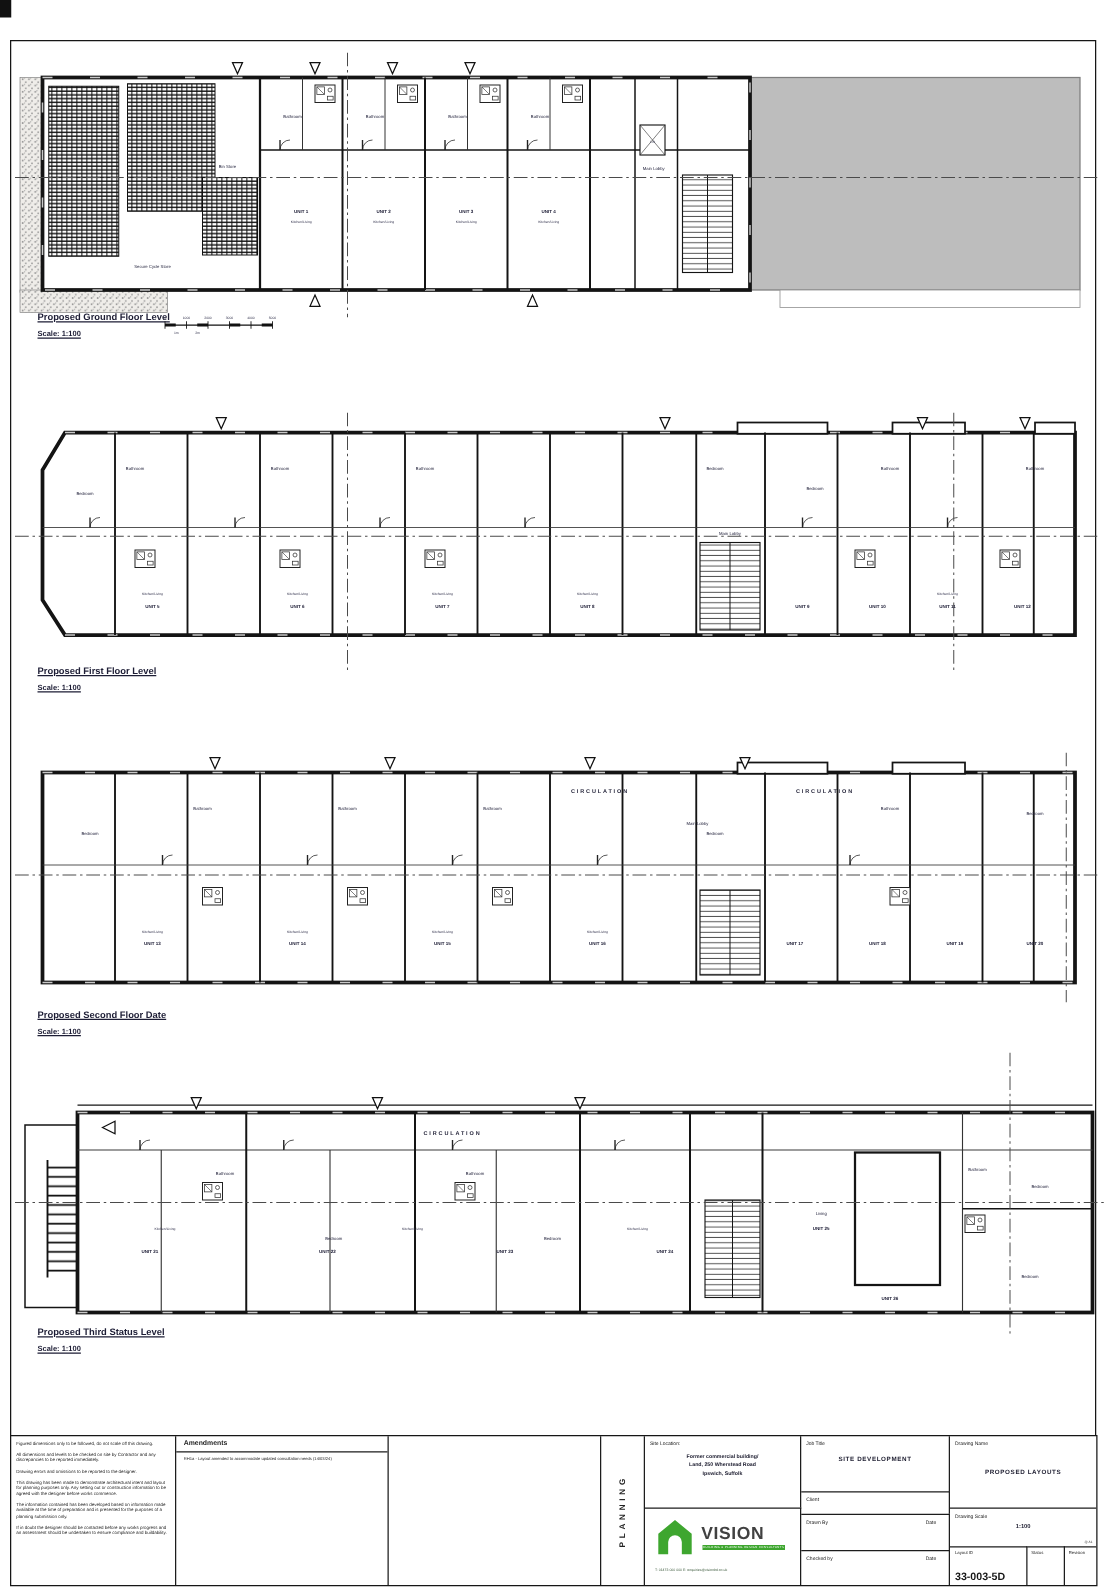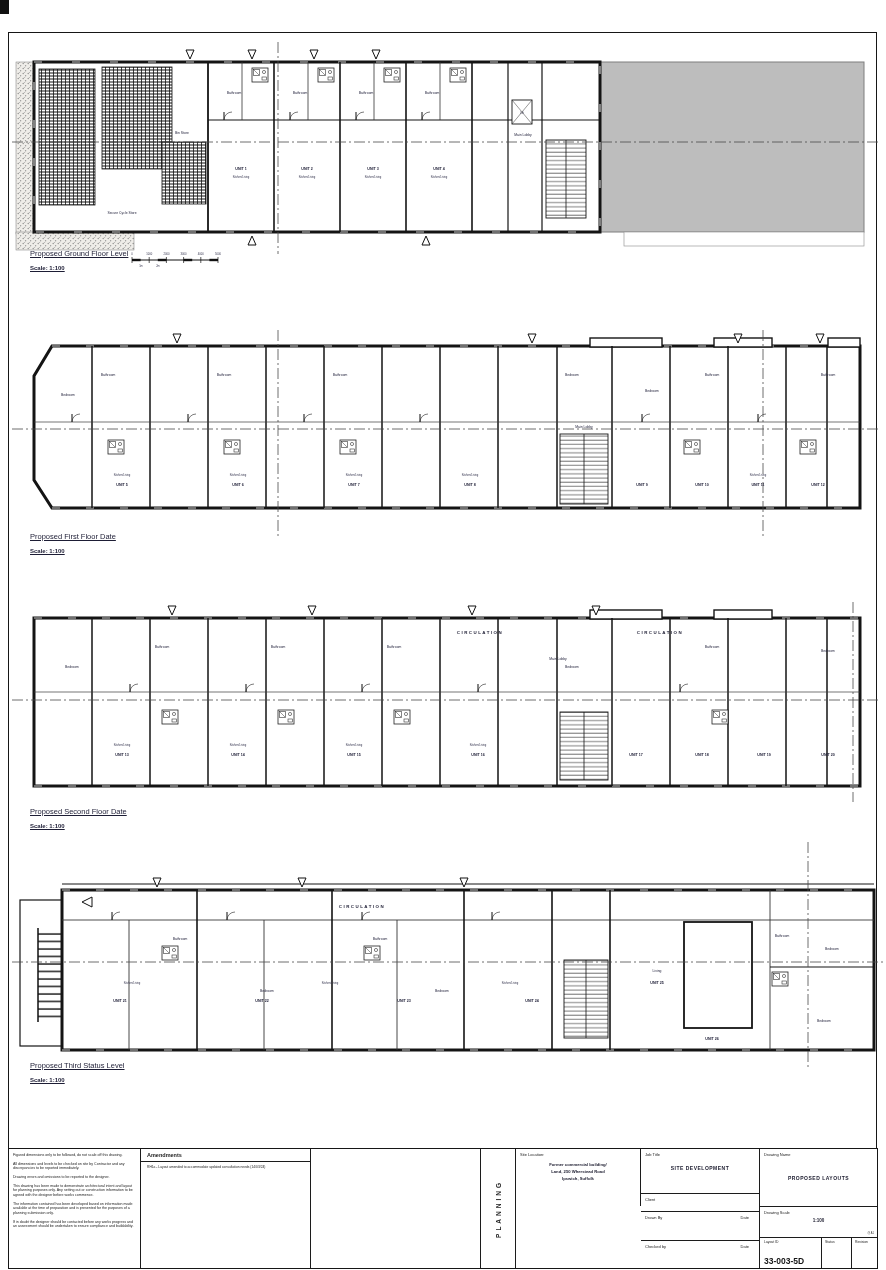--- a/index.html
+++ b/index.html
@@ -8,21 +8,21 @@
   .frame{position:absolute;left:8px;top:32px;width:867px;height:1234px;border:1.5px solid #161616;}
   .corner-mark{position:absolute;left:0;top:0;width:9px;height:14px;background:#111;}
   .plan{position:absolute;}
   svg text{font-family:"Liberation Sans", sans-serif;fill:#26263f;}
   .t3{font-size:3.4px;text-anchor:middle;}
   .t2{font-size:2.7px;text-anchor:middle;fill:#33334d;}
   .tu{font-size:3.6px;font-weight:bold;text-anchor:middle;fill:#1a1a33;}
   .tc{font-size:4.4px;font-weight:bold;letter-spacing:1.5px;text-anchor:middle;fill:#222238;}
   .dd{stroke:#4a4a4a;stroke-width:0.8;stroke-dasharray:11 3 2 3;fill:none;}
   .floor-label{position:absolute;left:30px;}
-  .floor-label .fl-title{font-size:7.5px;font-weight:normal;color:#1d1d35;text-decoration:underline;}
+  .floor-label .fl-title{font-size:7.5px;font-weight:bold;color:#1d1d35;text-decoration:underline;}
   .floor-label .fl-scale{font-size:6px;font-weight:bold;color:#1d1d35;text-decoration:underline;margin-top:7px;}
   
   .tb{position:absolute;left:8px;top:1148px;width:868px;height:119px;border:1.5px solid #161616;background:#fff;}
   .cell{position:absolute;border-right:1px solid #1c1c1c;box-sizing:border-box;}
   .lbl{font-size:4px;color:#222;}
   .notes{padding:4px 4px;font-size:3.6px;line-height:1.3;color:#1b1b1b;}
   .notes p{margin:0 0 4px 0;}
   .amend-h{font-size:5.5px;font-weight:bold;padding:3px 6px;border-bottom:1px solid #1c1c1c;}
   .amend-e{font-size:3.3px;padding:3px 6px;color:#222;}
   .planning{display:flex;align-items:center;justify-content:center;height:100%;}
@@ -236,21 +236,21 @@
   <text class="tu" x="226" y="156">UNIT 6</text>
   <text class="tu" x="342" y="156">UNIT 7</text>
   <text class="tu" x="458" y="156">UNIT 8</text>
   <text class="tu" x="630" y="156">UNIT 9</text>
   <text class="tu" x="690" y="156">UNIT 10</text>
   <text class="tu" x="746" y="156">UNIT 11</text>
   <text class="tu" x="806" y="156">UNIT 12</text>
 </svg>
 
 <div class="floor-label" style="top:532px">
-  <div class="fl-title">Proposed First Floor Date</div>
+  <div class="fl-title">Proposed First Floor Level</div>
   <div class="fl-scale">Scale: 1:100</div>
 </div>
 
 <svg class="plan" style="left:12px;top:602px" width="866" height="200" viewBox="0 0 866 200">
   <rect x="22" y="16" width="826" height="168" fill="#fff" stroke="#141414" stroke-width="3"></rect>
   <path d="M22,16H848 M22,184H848" stroke="#c9c9c9" stroke-width="1.2" stroke-dasharray="8 26" fill="none"></path>
   <g>
     <rect x="578" y="8" width="72" height="9" fill="#fff" stroke="#141414" stroke-width="1.4"></rect>
     <rect x="702" y="8" width="58" height="9" fill="#fff" stroke="#141414" stroke-width="1.4"></rect>
   </g>
@@ -403,20 +403,32 @@
   </div>
 
   <div class="cell" style="left:507px;top:0;width:125px;height:57px">
     <div class="lbl" style="padding:3px 4px 0">Site Location:</div>
     <div class="site-lines">
       <div>Former commercial building/</div>
       <div>Land, 250 Wherstead Road</div>
       <div>Ipswich, Suffolk</div>
     </div>
   </div>
+  <div class="cell" style="left:507px;top:57px;width:125px;height:62px;border-top:1px solid #1c1c1c">
+    <div class="logo-wrap">
+      <svg width="34" height="34" style="position:absolute;left:7px;top:6px" viewBox="0 0 28 28">
+        <path d="M3,25 V11.5 L14,2.5 L25,11.5 V25 H18.5 V17 a4.5,4.5 0 0 0 -9,0 V25 Z" fill="#3EA62F"></path>
+      </svg>
+      <div class="logo-name">VISION</div>
+      <div class="logo-bar" style="background:#3EA62F">
+        <span>BUILDING &amp; PLANNING DESIGN CONSULTANTS</span>
+      </div>
+      <div class="logo-contact">T: 01473 000 000    E: enquiries@visionbd.co.uk</div>
+    </div>
+  </div>
 
   <div class="cell" style="left:632px;top:0;width:119px;height:44px">
     <div class="lbl" style="padding:3px 4px 0">Job Title</div>
     <div class="big-val" style="font-size:5px;margin-top:8px;letter-spacing:0.5px">SITE DEVELOPMENT</div>
   </div>
   <div class="cell" style="left:632px;top:44px;width:119px;height:18px;border-top:1px solid #1c1c1c">
     <div class="lbl" style="padding:3px 4px 0">Client</div>
   </div>
   <div class="cell" style="left:632px;top:62px;width:119px;height:29px;border-top:1px solid #1c1c1c">
     <div class="lbl" style="padding:3px 4px 0">Drawn By</div>

